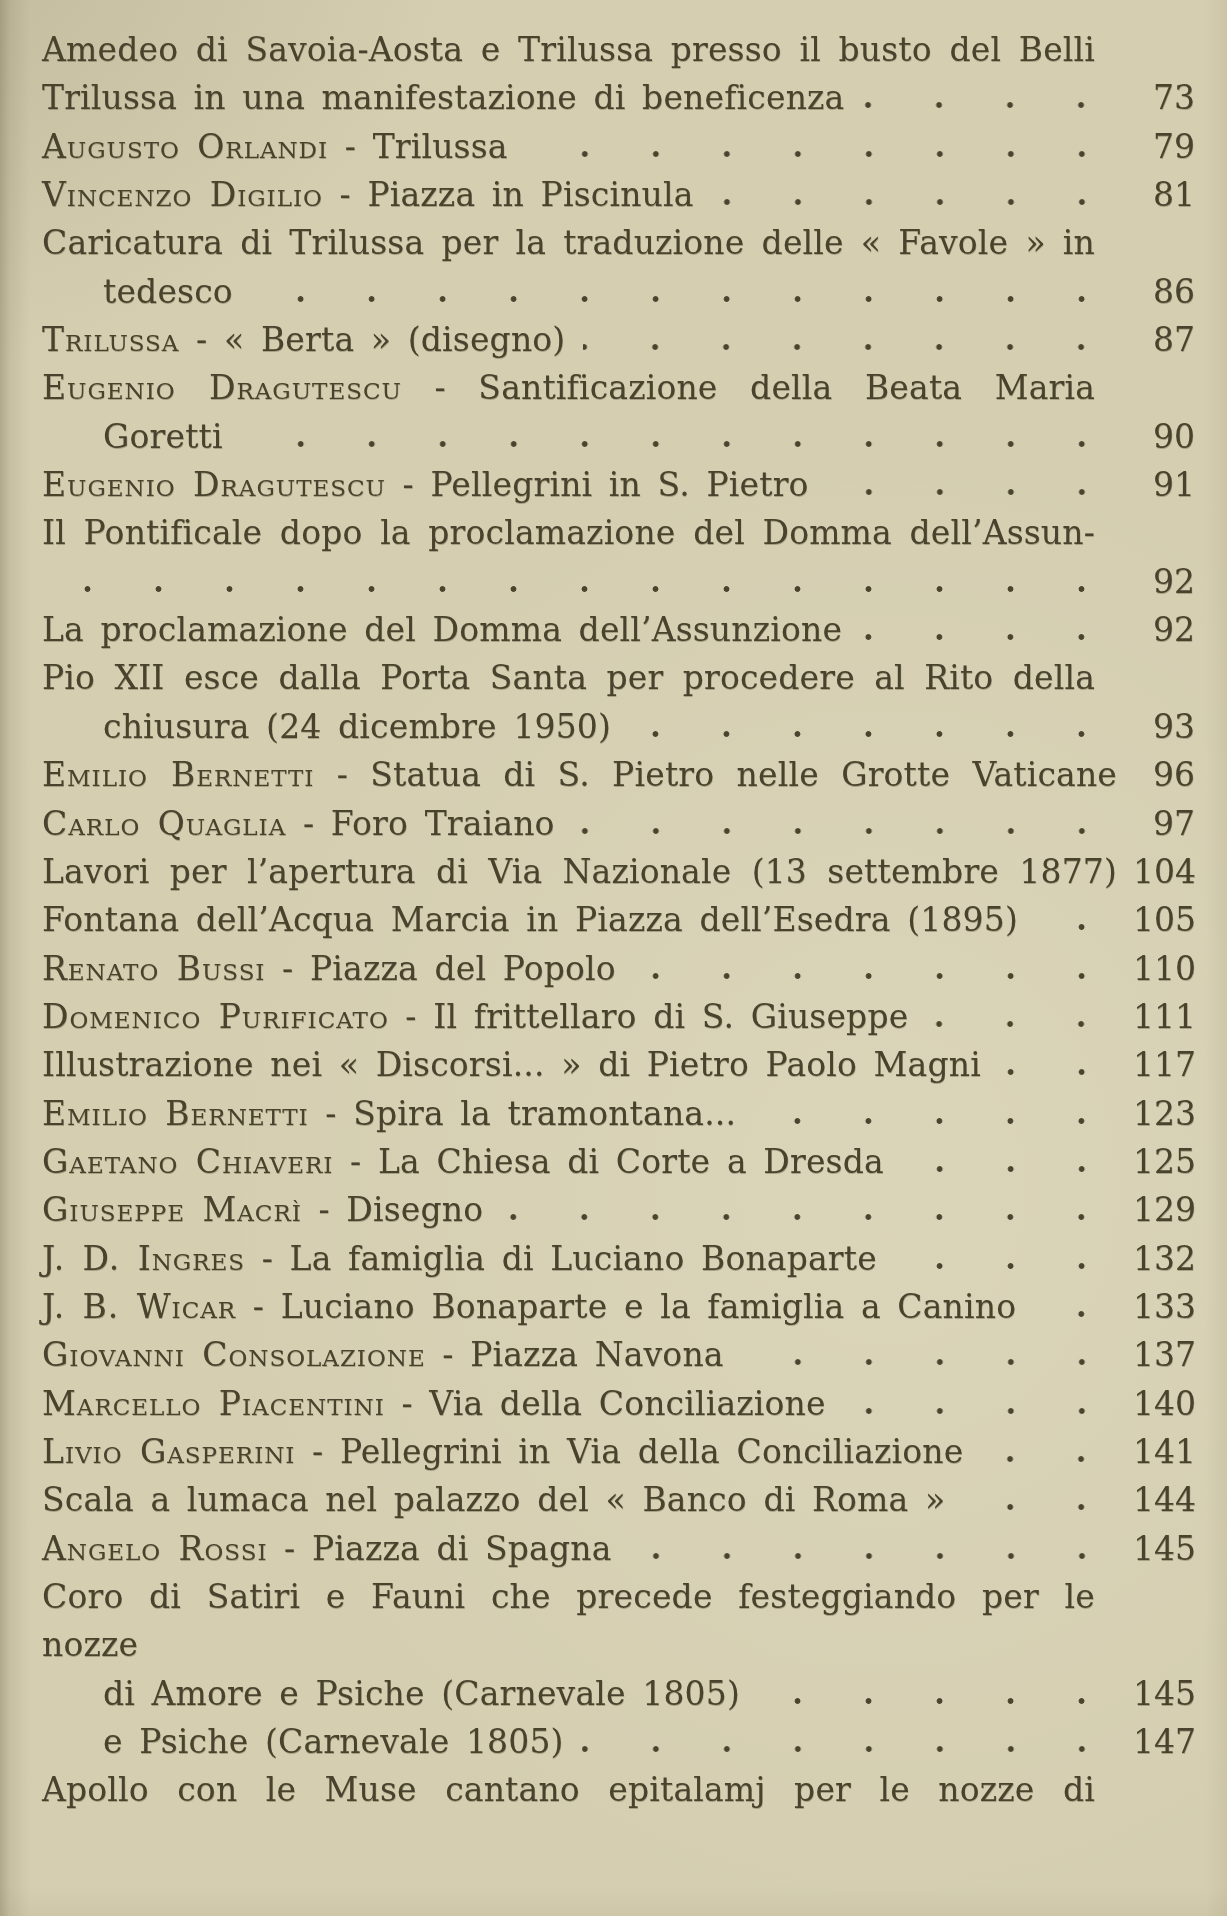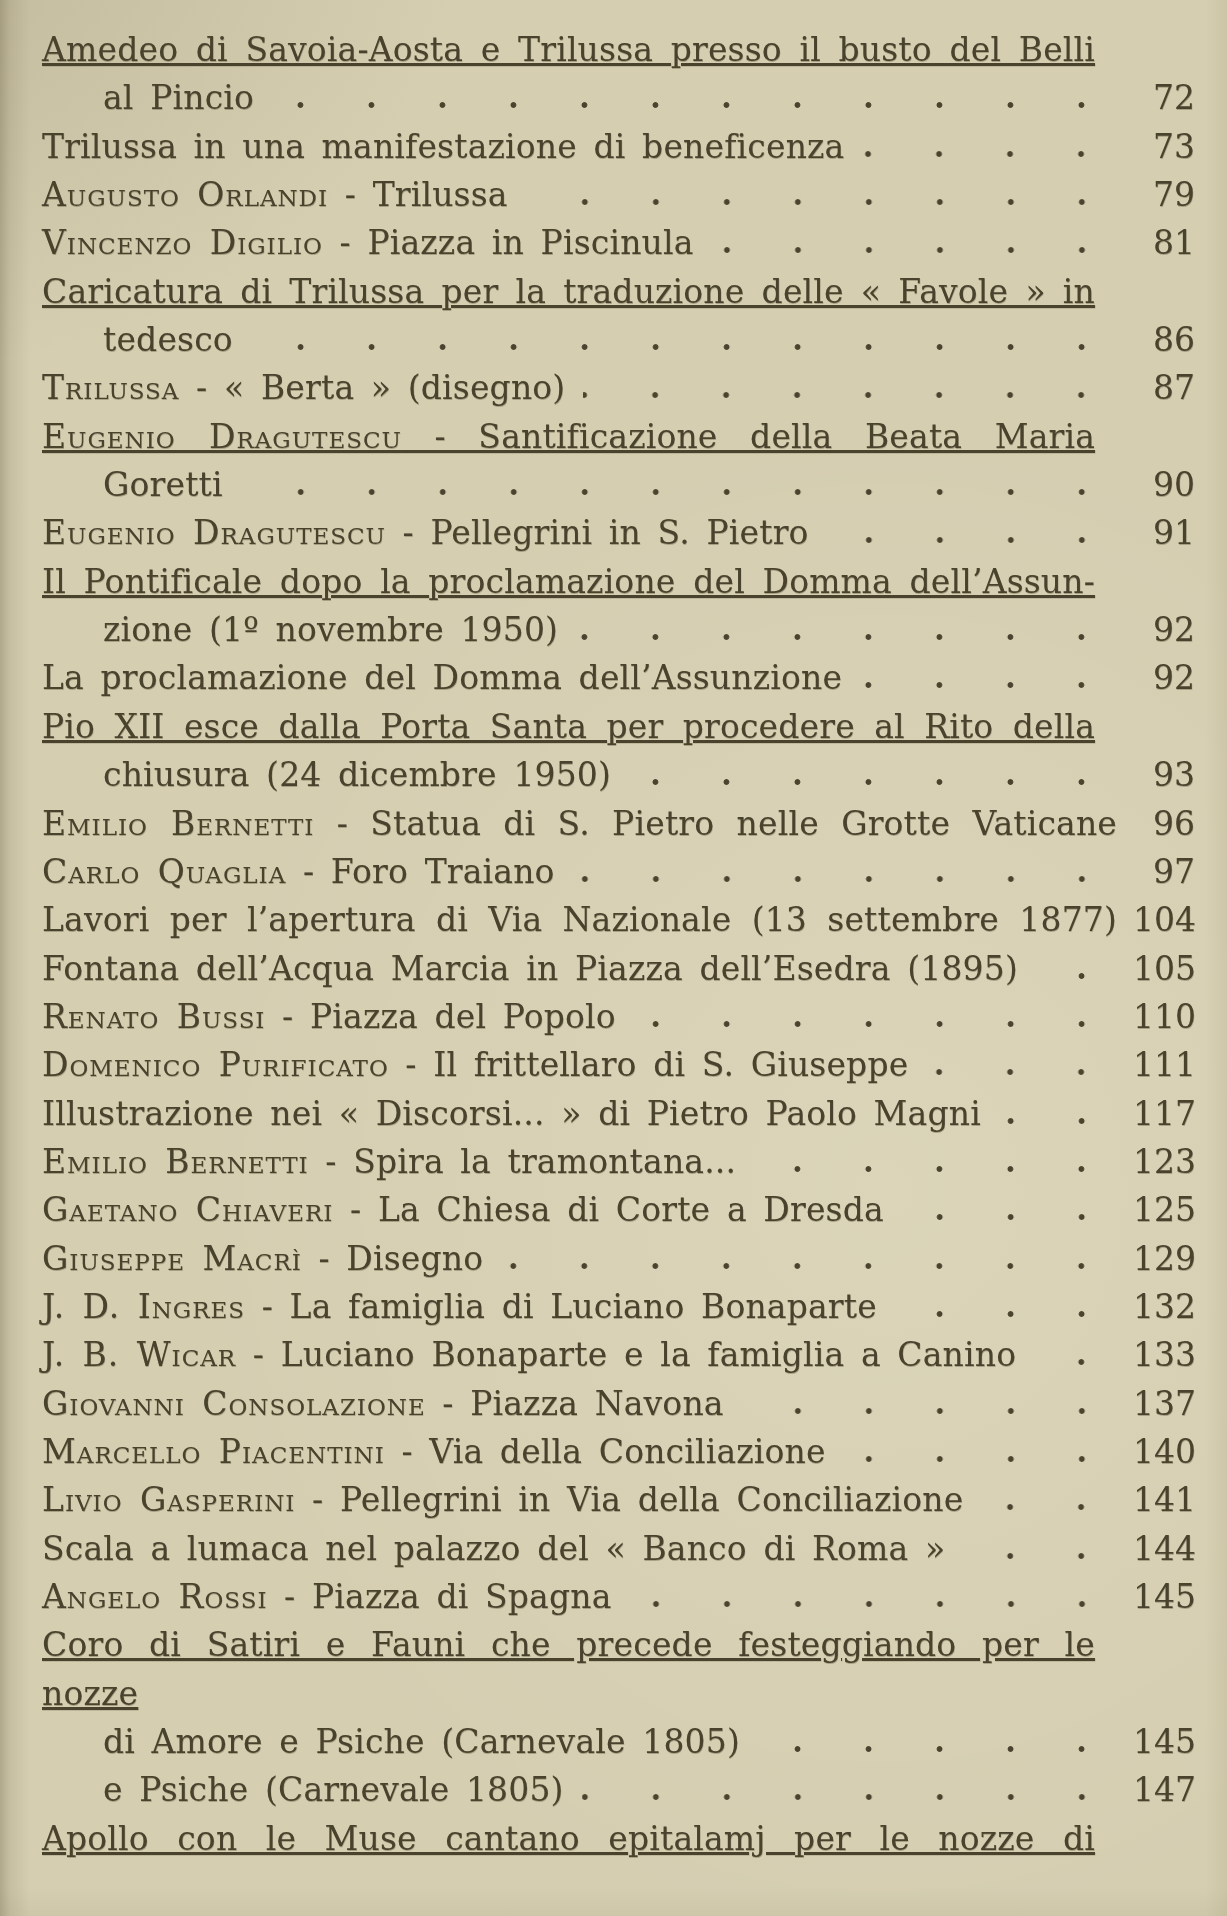--- a/index.html
+++ b/index.html
@@ -44,21 +44,20 @@
     letter-spacing: 0.03em;
   }
   .ind .txt { padding-left: 61px; }
   
   .fill .txt {
     flex: 1 1 auto;
     text-align: justify;
     text-align-last: justify;
     margin-right: 100px;
     white-space: normal;
-    text-decoration: underline;
   }
   
   .jpage .txt {
     flex: 1 1 auto;
     text-align: justify;
     text-align-last: justify;
     margin-right: 16px;
     white-space: normal;
   }
   .leader {
@@ -81,25 +80,20 @@
   }
 </style>
 </head>
 <body>
 
 <div class="page">
   <div class="toc" id="toc">
       <div class="line fill">
         <span class="txt">Amedeo di Savoia-Aosta e Trilussa presso il busto del Belli</span>
       </div>
-      <div class="line ind">
-        <span class="txt">al Pincio</span>
-        <span class="leader"></span>
-        <span class="pg">72</span>
-      </div>
       <div class="line">
         <span class="txt">Trilussa in una manifestazione di beneficenza</span>
         <span class="leader"></span>
         <span class="pg">73</span>
       </div>
       <div class="line">
         <span class="txt"><span class="sc">Augusto Orlandi</span> - Trilussa</span>
         <span class="leader"></span>
         <span class="pg">79</span>
       </div>
@@ -131,21 +125,20 @@
       </div>
       <div class="line">
         <span class="txt"><span class="sc">Eugenio Dragutescu</span> - Pellegrini in S. Pietro</span>
         <span class="leader"></span>
         <span class="pg">91</span>
       </div>
       <div class="line fill">
         <span class="txt">Il Pontificale dopo la proclamazione del Domma dell’Assun-</span>
       </div>
       <div class="line ind">
-        <span class="txt">zione (1º novembre 1950)</span>
         <span class="leader"></span>
         <span class="pg">92</span>
       </div>
       <div class="line">
         <span class="txt">La proclamazione del Domma dell’Assunzione</span>
         <span class="leader"></span>
         <span class="pg">92</span>
       </div>
       <div class="line fill">
         <span class="txt">Pio XII esce dalla Porta Santa per procedere al Rito della</span>

